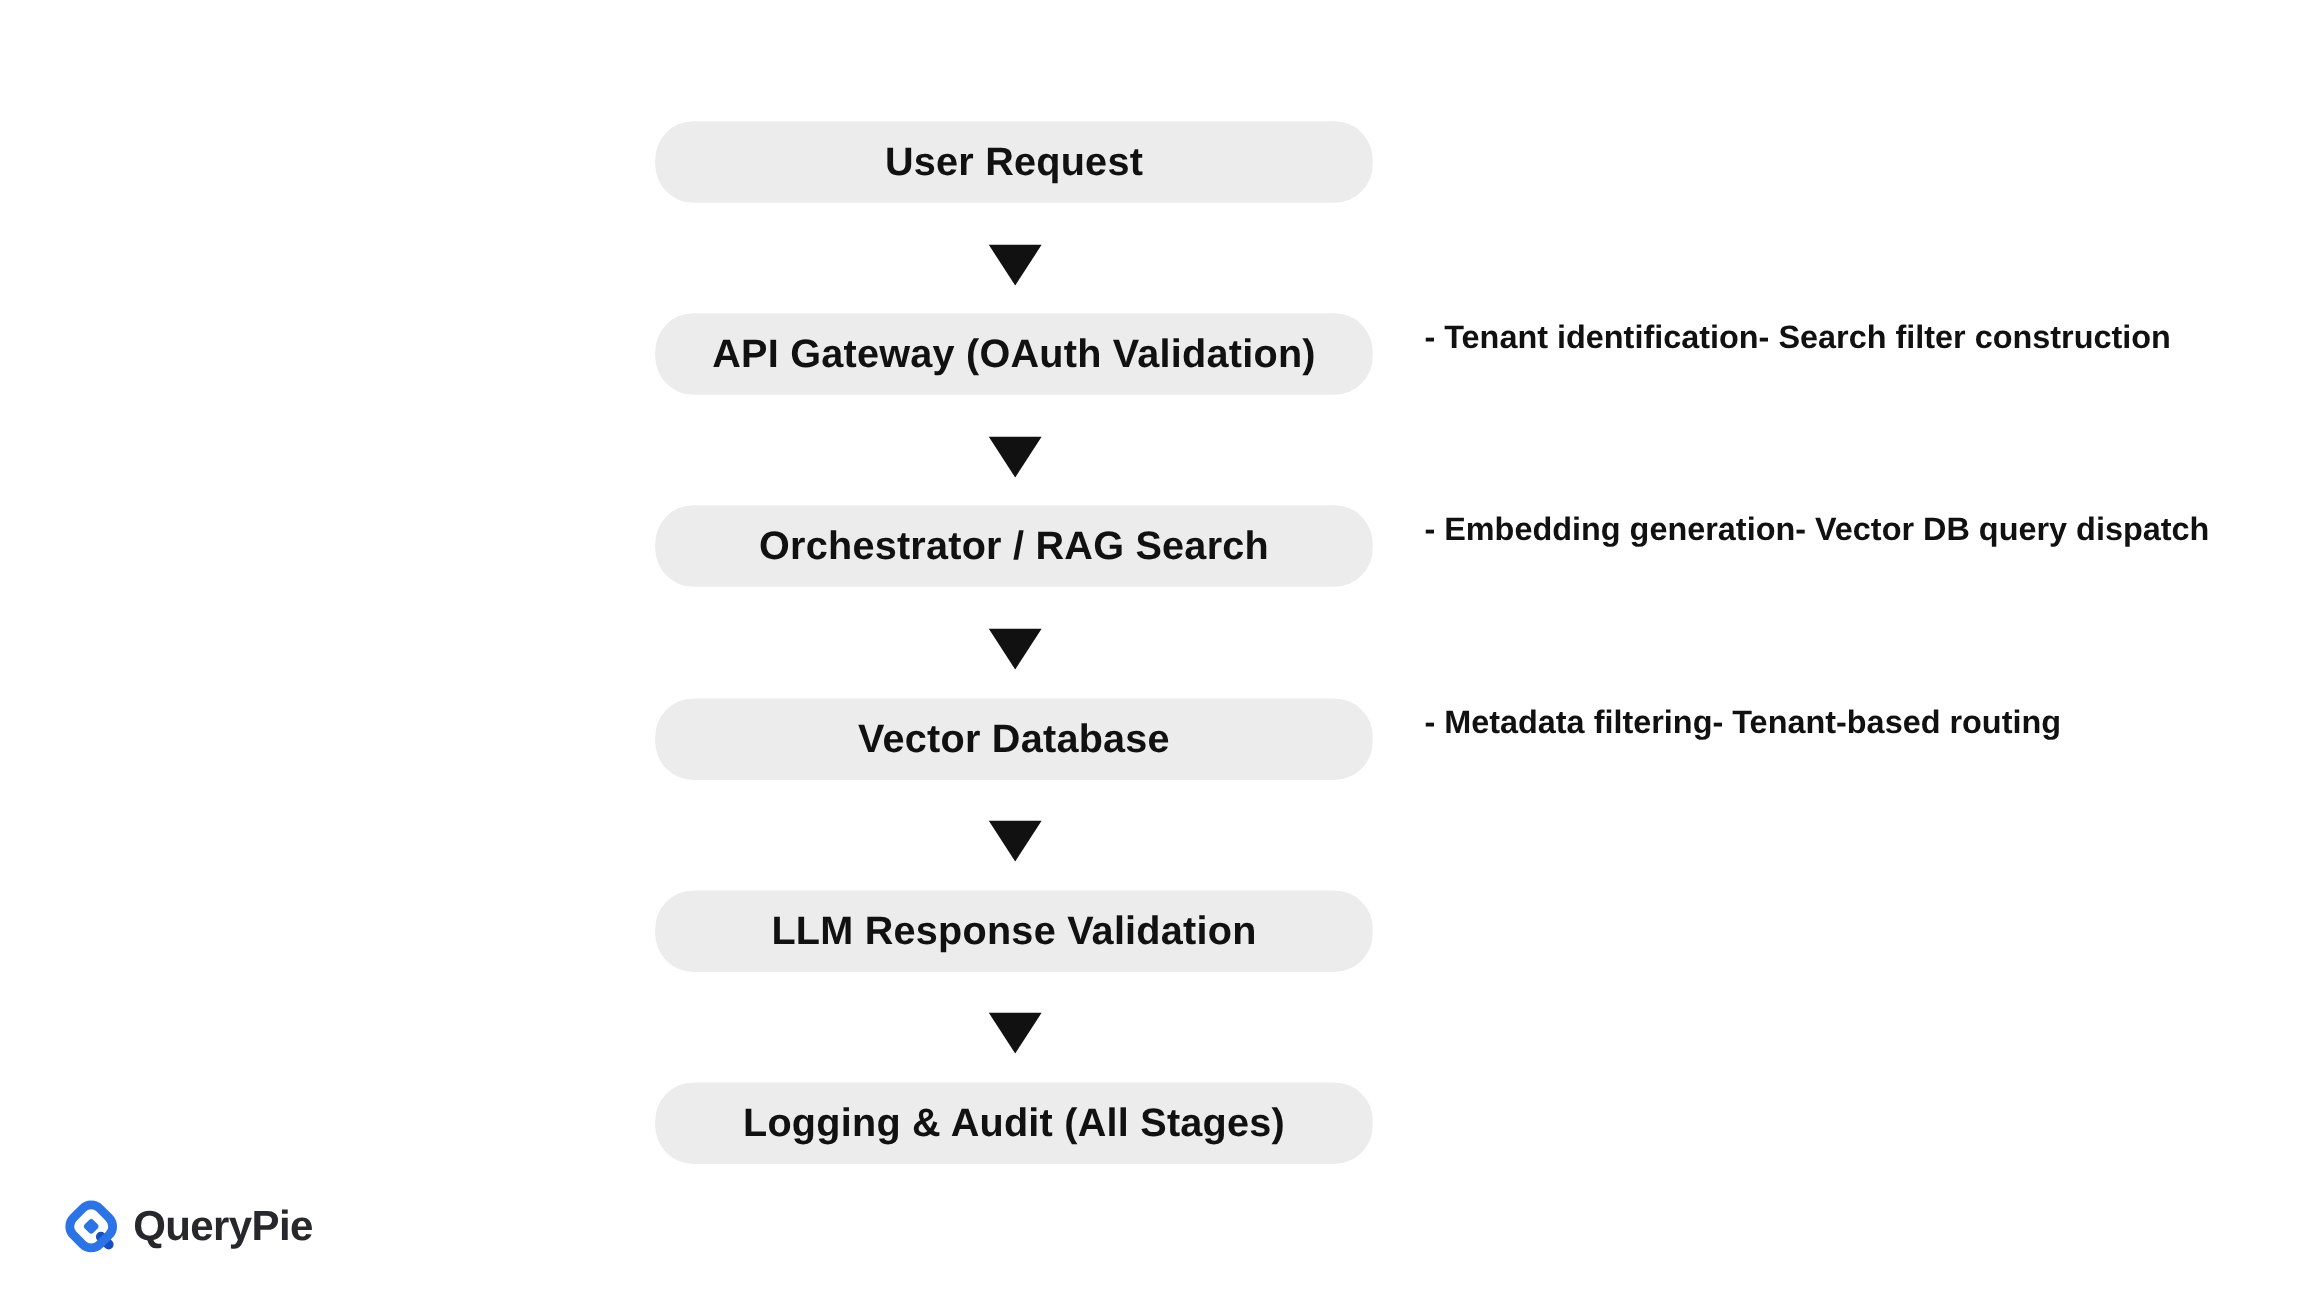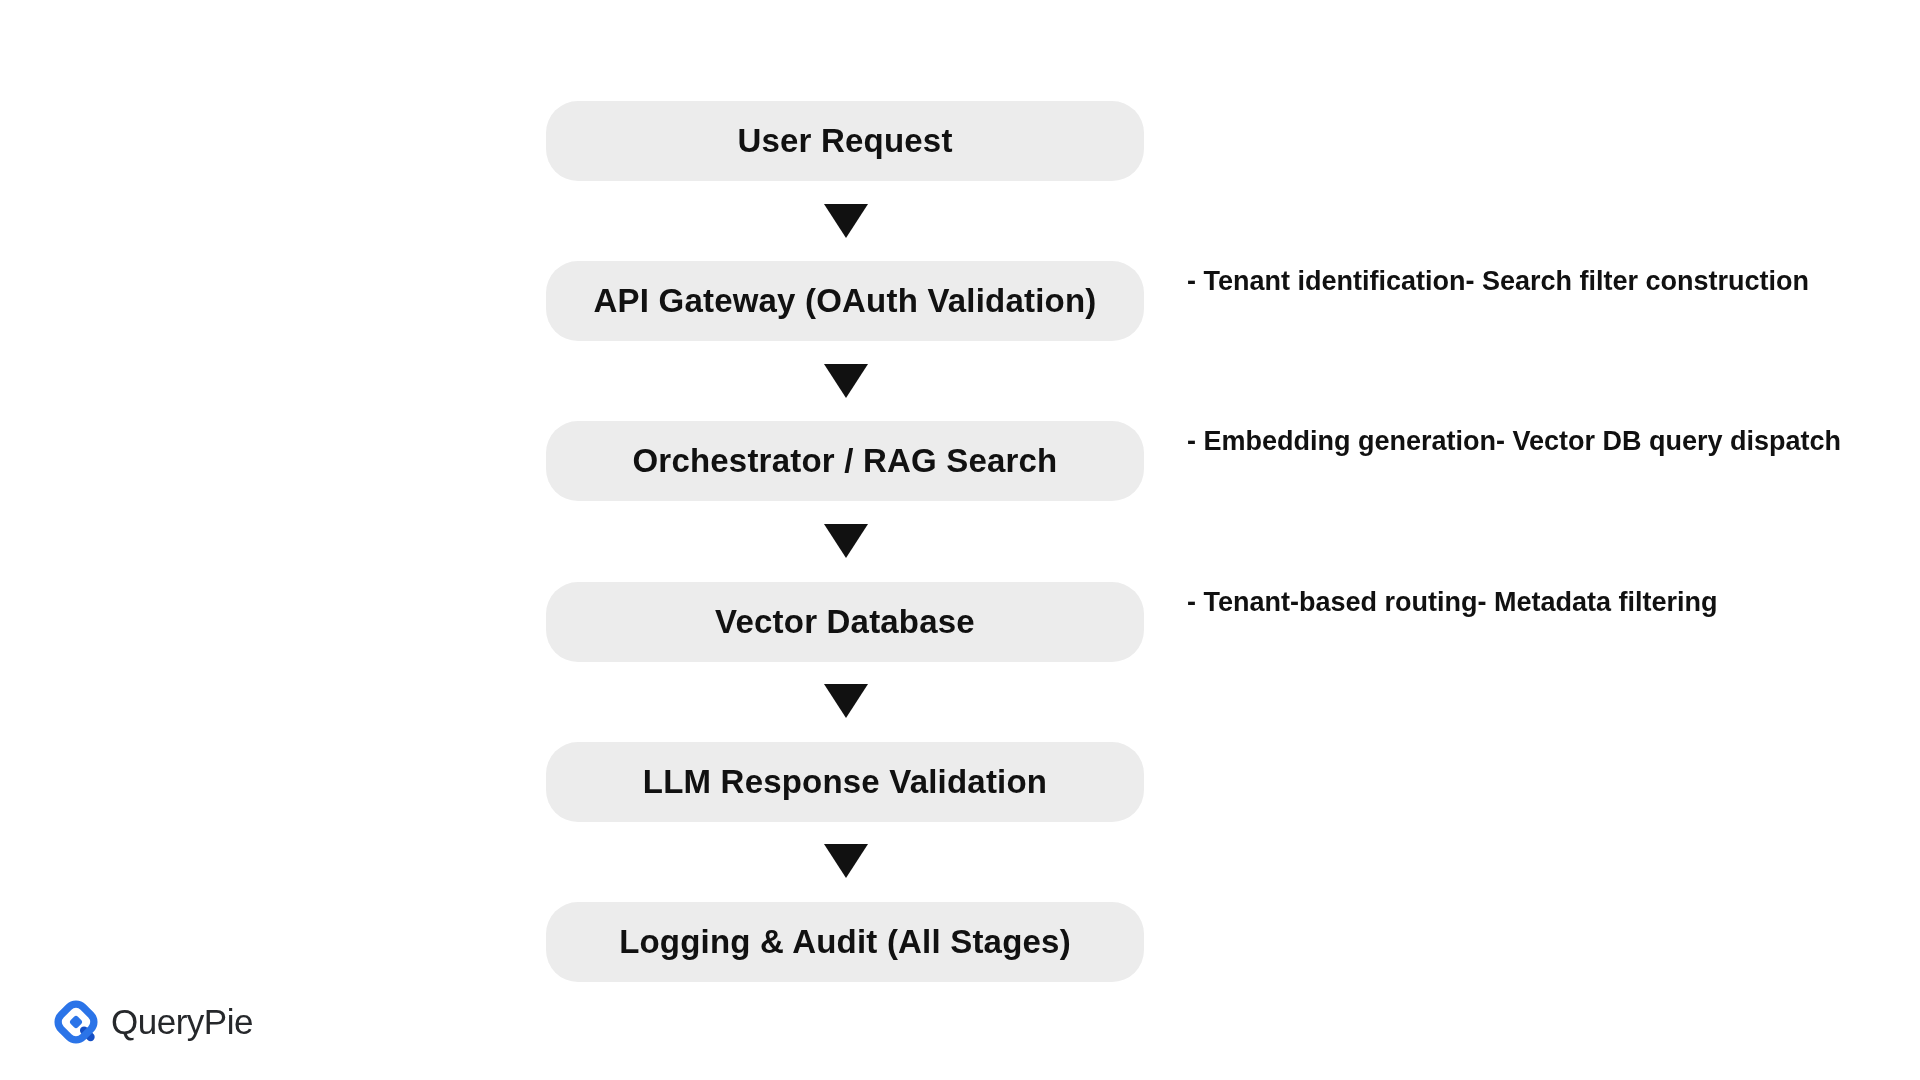--- a/index.html
+++ b/index.html
@@ -12,21 +12,21 @@
     position: relative;
     width: 1920px;
     height: 1080px;
     background: #ffffff;
     overflow: hidden;
   }
   .step {
     position: absolute;
     left: 546px;
     width: 598px;
-    height: 80px;
+    height: 68px;
     background: #ececec;
     border-radius: 32px;
     display: flex;
     align-items: center;
     justify-content: center;
   }
   .step-label {
     font-size: 33px;
     font-weight: 700;
     color: #111111;
@@ -60,21 +60,21 @@
   .logo {
     position: absolute;
     left: 54px;
     top: 1000px;
     display: flex;
     align-items: center;
     gap: 13px;
   }
   .logo-text {
     font-size: 35px;
-    font-weight: 400;
+    font-weight: 700;
     color: #26282b;
     letter-spacing: -0.5px;
   }
 </style>
 </head>
 <body>
 
 <div class="canvas">
 
   <div class="step" style="top:101px">
@@ -100,22 +100,22 @@
     <span class="note-line">- Embedding generation</span>
     <span class="note-line">- Vector DB query dispatch</span>
   </div>
 
   <div class="arrow-down" style="top:524px"></div>
 
   <div class="step" style="top:582px">
     <span class="step-label">Vector Database</span>
   </div>
   <div class="notes" style="top:582px">
+    <span class="note-line">- Metadata filtering</span>
     <span class="note-line">- Tenant-based routing</span>
-    <span class="note-line">- Metadata filtering</span>
   </div>
 
   <div class="arrow-down" style="top:684px"></div>
 
   <div class="step" style="top:742px">
     <span class="step-label">LLM Response Validation</span>
   </div>
 
   <div class="arrow-down" style="top:844px"></div>
 

